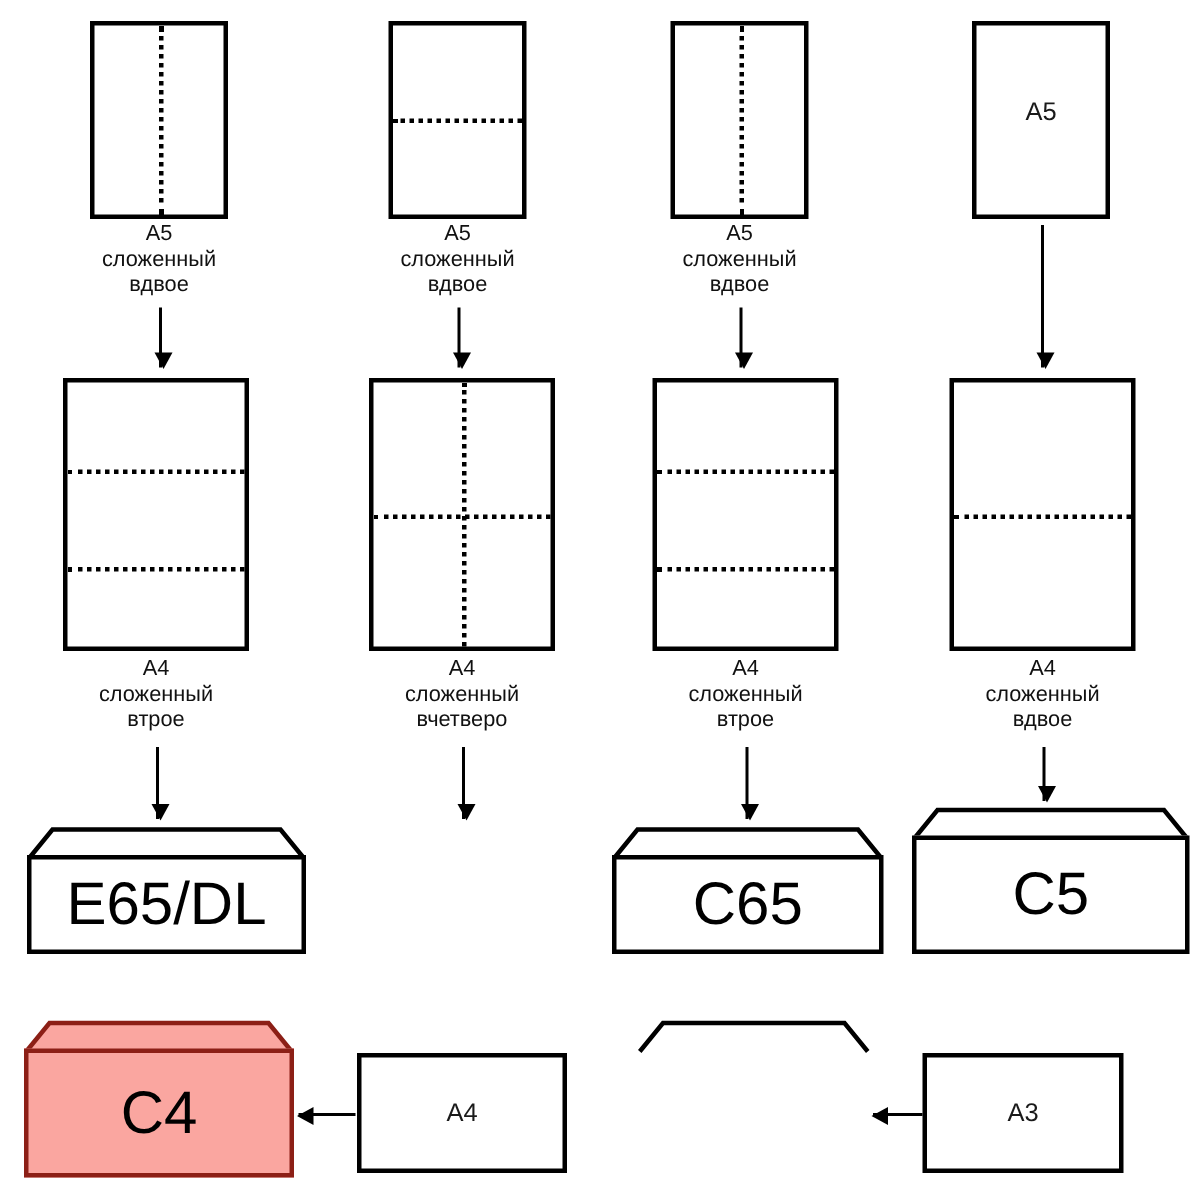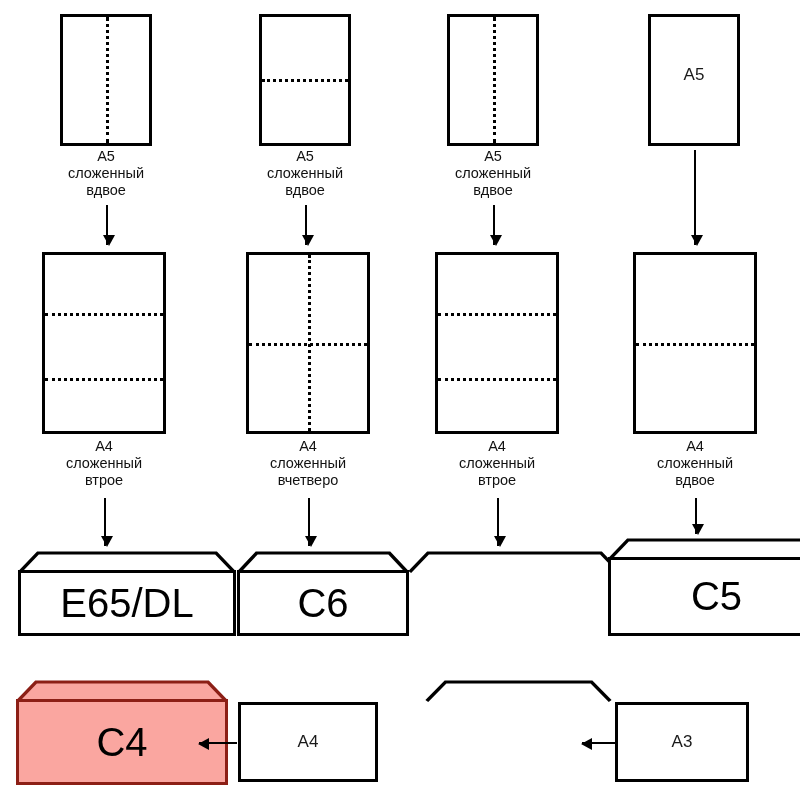--- a/index.html
+++ b/index.html
@@ -86,21 +86,20 @@
     top: -6px;
     width: 0;
     height: 0;
     border-top: 6px solid transparent;
     border-bottom: 6px solid transparent;
     border-right: 11px solid #000000;
   }
   
   .envelope {
     position: absolute;
-    padding-left: 32px;
   }
   .env-flap {
     position: absolute;
     left: 0;
     top: 0;
     width: 100%;
     box-sizing: border-box;
   }
   .env-flap svg {
     display: block;
@@ -175,30 +174,20 @@
   <div class="sheet" style="left:246px; top:252px; width:124px; height:182px;">
     <div class="fold fold-h" style="top:88px;"></div>
     <div class="fold fold-v" style="left:59px;"></div>
     <div class="sheet-label"></div>
   </div>
   <div class="caption" style="left:238px; top:438px; width:140px;">A4
 сложенный
 вчетверо</div>
   <div class="arrow-down" style="left:308px; top:498px; height:48px;"></div>
 
-  <div class="envelope" style="left:237px; top:551px; width:140px; height:85px;">
-    <div class="env-flap" style="height:22px;">
-      <svg viewBox="0 0 140 22" preserveAspectRatio="none">
-        <polyline points="1.5,21 16,2 124,2 138.5,21" fill="#ffffff" stroke="#000000" stroke-width="3"></polyline>
-      </svg>
-    </div>
-    <div class="env-body" style="top:19px; height:66px;">
-      <span class="env-label">C6</span>
-    </div>
-  </div>
 
   <div class="sheet" style="left:447px; top:14px; width:92px; height:132px;">
     <div class="fold fold-v" style="left:43px;"></div>
     <div class="sheet-label"></div>
   </div>
   <div class="caption" style="left:423px; top:148px; width:140px;">A5
 сложенный
 вдвое</div>
   <div class="arrow-down" style="left:493px; top:205px; height:40px;"></div>
 
@@ -211,20 +200,23 @@
 сложенный
 втрое</div>
   <div class="arrow-down" style="left:497px; top:498px; height:48px;"></div>
 
   <div class="envelope" style="left:408px; top:551px; width:181px; height:85px;">
     <div class="env-flap" style="height:22px;">
       <svg viewBox="0 0 181 22" preserveAspectRatio="none">
         <polyline points="1.5,21 17,2 164,2 179.5,21" fill="#ffffff" stroke="#000000" stroke-width="3"></polyline>
       </svg>
     </div>
+    <div class="env-body" style="top:19px; height:66px;">
+      <span class="env-label">C65</span>
+    </div>
   </div>
 
   <div class="sheet" style="left:648px; top:14px; width:92px; height:132px;">
     <div class="sheet-label" style="top:48px; transform:none;">A5</div>
   </div>
   <div class="caption" style="left:624px; top:148px; width:140px;"></div>
   <div class="arrow-down" style="left:694px; top:150px; height:95px;"></div>
 
   <div class="sheet" style="left:633px; top:252px; width:124px; height:182px;">
     <div class="fold fold-h" style="top:88px;"></div>

